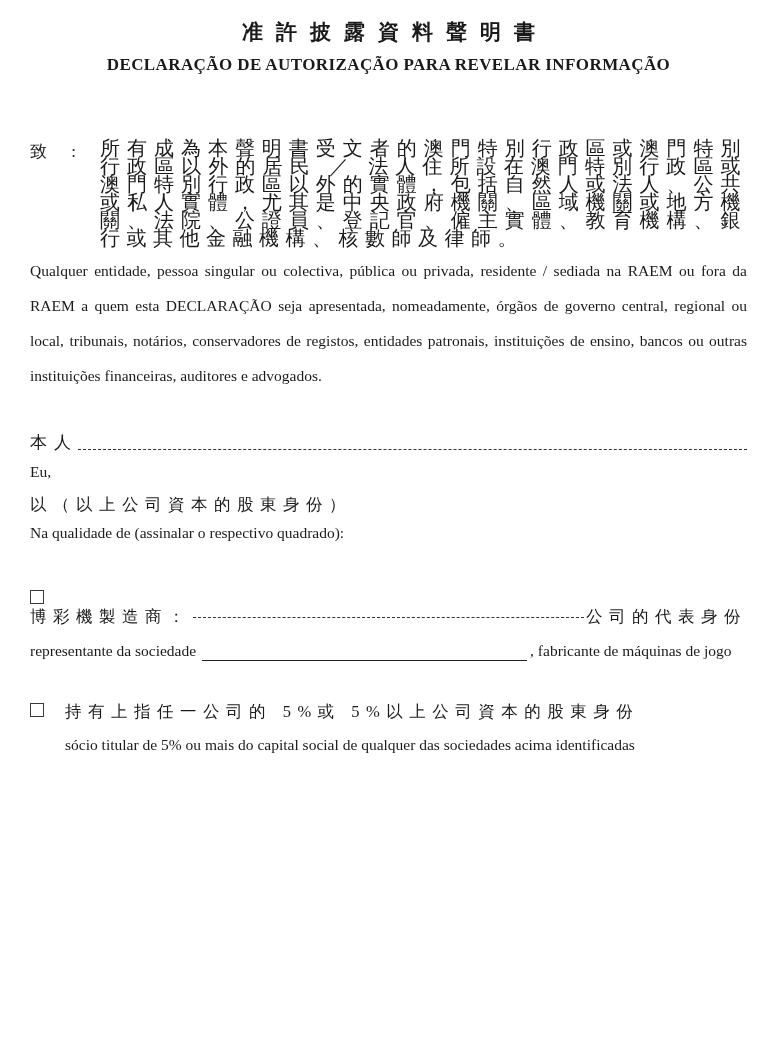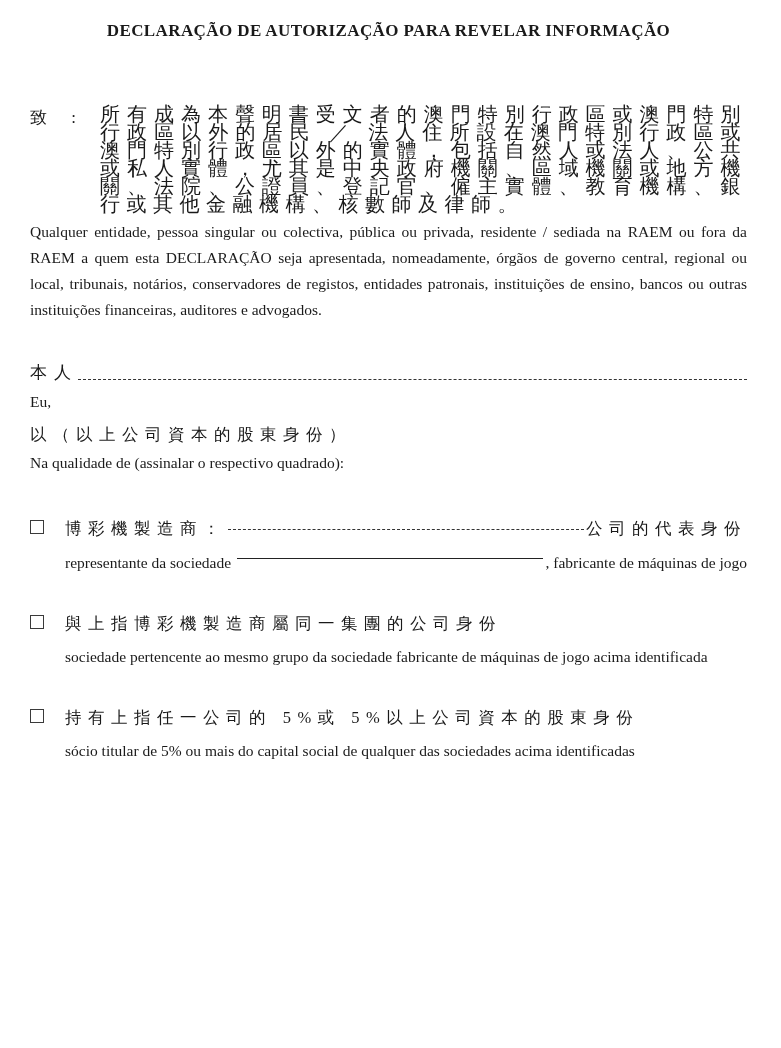--- a/index.html
+++ b/index.html
@@ -40,21 +40,21 @@
     flex: 1;
     font-size: 20px;
     letter-spacing: 6.5px;
     line-height: 18px;
     text-align: justify;
   }
   .pt-row { margin-top: 6px; }
   .body-pt {
     flex: 1;
     font-size: 15.5px;
-    line-height: 26px;
+    line-height: 35px;
     text-align: justify;
   }
 
   
   .declarant { margin-top: 38px; }
   .name-line { display: flex; align-items: flex-end; font-size: 17px; }
   .name-line .zh-label { letter-spacing: 7px; white-space: nowrap; }
   .fill { flex: 1; position: relative; min-width: 40px; }
   .fill::after {
     content: "";
@@ -63,21 +63,21 @@
     border-bottom: 1.2px dashed #333;
   }
   .fill.solid::after { border-bottom: 1px solid #222; }
   .eu-line { font-size: 15.5px; margin-top: 9px; }
   .capacity-zh { font-size: 16.5px; letter-spacing: 6.5px; margin-top: 13px; }
   .capacity-pt { font-size: 15.5px; margin-top: 8px; }
 
   
   .options { margin-top: 44px; }
   .option { display: flex; margin-top: 34px; }
-  .option:first-child { margin-top: 0; }
+  .option:first-child { margin-top: 0; flex-direction: column; }
   .checkbox {
     flex: 0 0 14px;
     width: 14px; height: 14px;
     border: 1.2px solid #3a3a3a;
     margin-top: 4px;
     margin-right: 21px;
     background: #fff;
     cursor: pointer;
   }
   .option-body { flex: 1; }
@@ -89,29 +89,30 @@
   }
   .opt-zh-flex { display: flex; align-items: baseline; font-size: 16.5px; letter-spacing: 6.5px; line-height: 26px; }
   .opt-zh-flex .seg { white-space: nowrap; }
   .opt-zh-flex .fill { margin: 0 2px; }
   .opt-pt {
     font-size: 15.5px;
     line-height: 28px;
     text-align: justify;
     margin-top: 6px;
   }
-  .opt-pt-flex { display: flex; align-items: center; font-size: 15.5px; line-height: 28px; margin-top: 7px; }
+  .opt-pt-flex { display: flex; align-items: flex-end; font-size: 15.5px; line-height: 28px; margin-top: 7px; }
   .opt-pt-flex .seg { white-space: nowrap; }
   .opt-pt-flex .fill { max-width: 325px; margin: 0 3px 0 6px; }
 </style>
 </head>
 <body>
 
 <div class="page">
 
+  <h1 class="title-zh">准許披露資料聲明書</h1>
   <h2 class="title-pt">DECLARAÇÃO DE AUTORIZAÇÃO PARA REVELAR INFORMAÇÃO</h2>
 
   <div class="addressee">
     <div class="row">
       <div class="label-col label-zh">致 :</div>
       <div class="body-zh">所有成為本聲明書受文者的澳門特別行政區或澳門特別行政區以外的居民 ／ 法人住所設在澳門特別行政區或澳門特別行政區以外的實體，包括自然人或法人、公共或私人實體，尤其是中央政府機關、區域機關或地方機關、法院、公證員、登記官、僱主實體、教育機構、銀行或其他金融機構、核數師及律師。</div>
     </div>
     <div class="row pt-row">
       <div class="body-pt">Qualquer entidade, pessoa singular ou colectiva, pública ou privada, residente / sediada na RAEM ou fora da RAEM a quem esta DECLARAÇÃO seja apresentada, nomeadamente, órgãos de governo central, regional ou local, tribunais, notários, conservadores de registos, entidades patronais, instituições de ensino, bancos ou outras instituições financeiras, auditores e advogados.</div>
     </div>
@@ -138,27 +139,20 @@
           <span class="seg">公司的代表身份</span>
         </div>
         <div class="opt-pt-flex">
           <span class="seg">representante da sociedade</span>
           <span class="fill solid"></span>
           <span class="seg">, fabricante de máquinas de jogo</span>
         </div>
       </div>
     </div>
 
-    <div class="option">
-      <span class="checkbox"></span>
-      <div class="option-body">
-        <div class="opt-zh">與上指博彩機製造商屬同一集團的公司身份</div>
-        <div class="opt-pt">sociedade pertencente ao mesmo grupo da sociedade fabricante de máquinas de jogo acima identificada</div>
-      </div>
-    </div>
 
     <div class="option">
       <span class="checkbox"></span>
       <div class="option-body">
         <div class="opt-zh">持有上指任一公司的 5%或 5%以上公司資本的股東身份</div>
         <div class="opt-pt">sócio titular de 5% ou mais do capital social de qualquer das sociedades acima identificadas</div>
       </div>
     </div>
 
 

